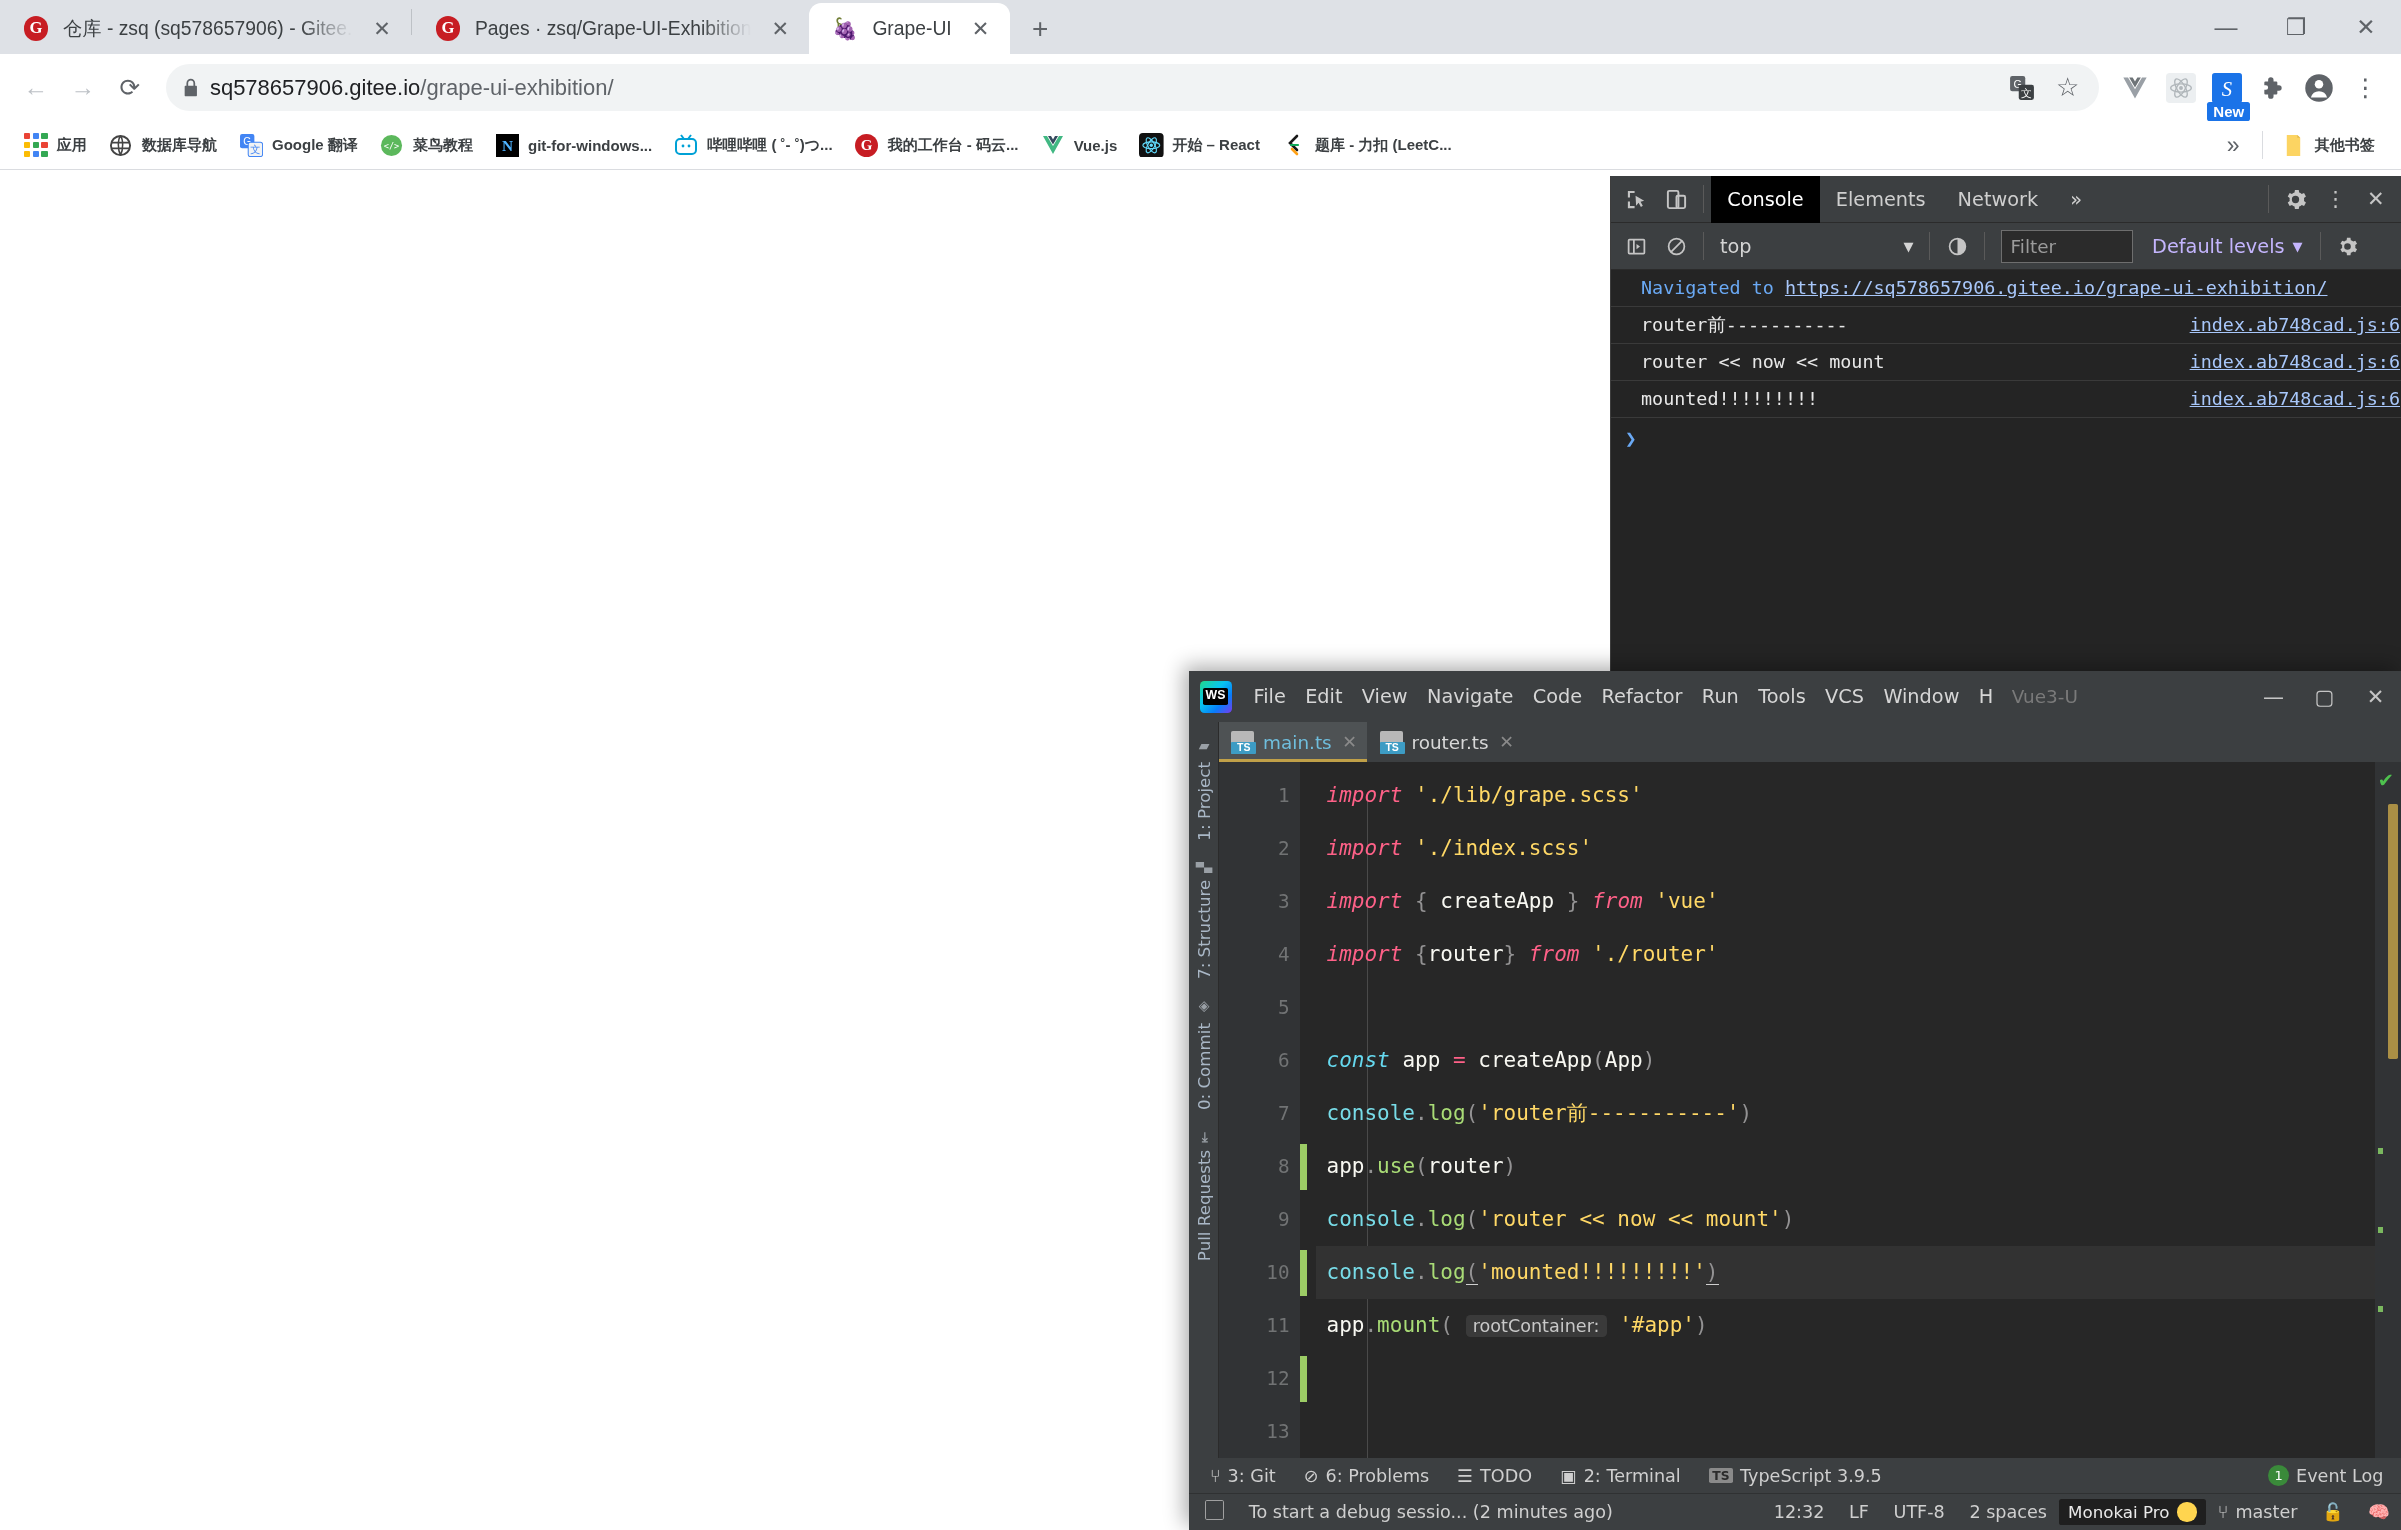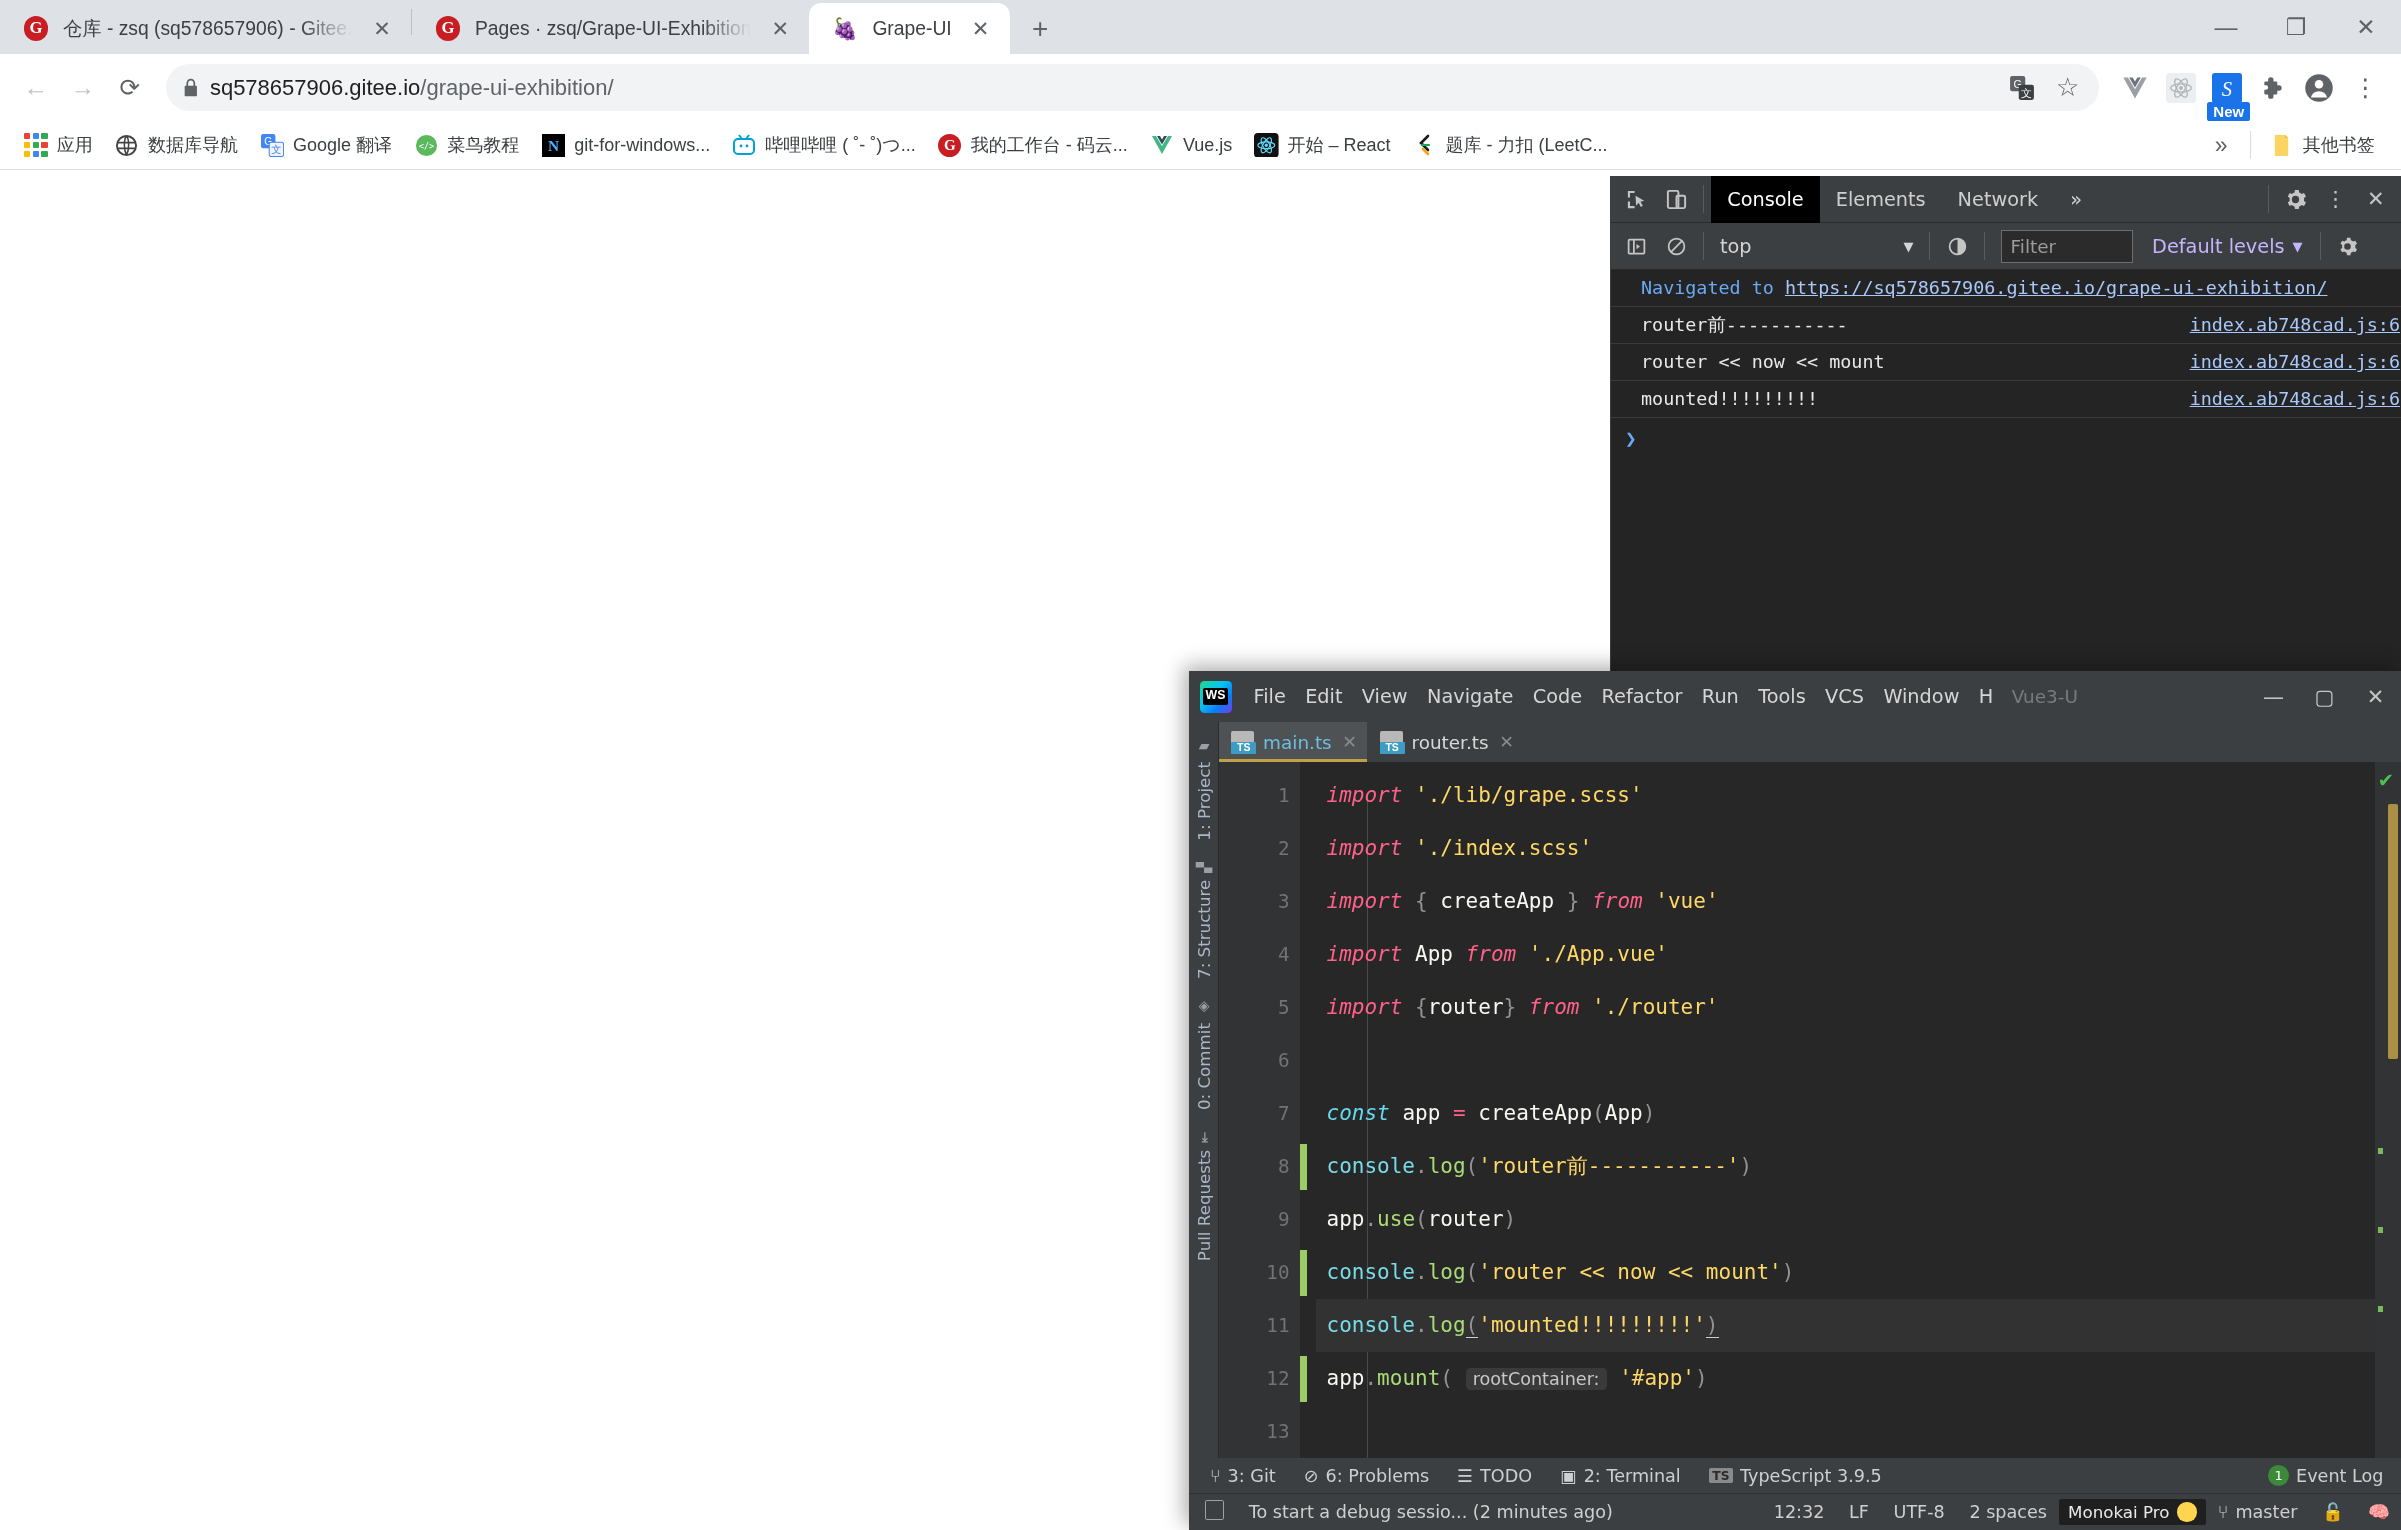--- a/index.html
+++ b/index.html
@@ -119,21 +119,21 @@
   .bm {
     display: flex; align-items: center;
     padding: 4.4px 8.8px; margin-right: 3.5px;
     border-radius: 4.4px; white-space: nowrap;
   }
   .bm-ico {
     width: 26px; height: 26px; flex: 0 0 26px; margin-right: 8px;
     display: flex; align-items: center; justify-content: center;
     font-size: 18.4px;
   }
-  .bm-label { font-size: 18px; color: #3c4043; }
+  .bm-label { font-size: 15px; color: #3c4043; font-weight: bold; }
   .bm-more { margin-left: auto; display: flex; align-items: center; }
   .chev { font-size: 23px; color: #5f6368; padding: 0 14px; }
   .vbar { width: 0.9px; height: 28px; background: #dadce0; margin: 0 8.8px; }
 
   
   .appsgrid { display: grid; grid-template-columns: repeat(3, 6.1px); gap: 2.6px; }
   .appsgrid i { width: 6.1px; height: 6.1px; display: block; border-radius: 0.9px; }
 
   
   .viewport { position: absolute; top: 171px; left: 0; right: 0; bottom: 0; background: #ffffff; }
@@ -736,21 +736,20 @@
           <div class="gln">11</div>
           <div class="gln changed">12</div>
           <div class="gln">13</div>
         </div>
 
         <div class="code">
           <div class="foldline"></div>
           <div class="cl"><span class="kw">import</span> <span class="str">'./lib/grape.scss'</span></div>
           <div class="cl"><span class="kw">import</span> <span class="str">'./index.scss'</span></div>
           <div class="cl"><span class="kw">import</span> <span class="pn">{</span> <span class="id">createApp</span> <span class="pn">}</span> <span class="kw">from</span> <span class="str">'vue'</span></div>
-          <div class="cl"><span class="kw">import</span> <span class="id">App</span> <span class="kw">from</span> <span class="str">'./App.vue'</span></div>
           <div class="cl"><span class="kw">import</span> <span class="pn">{</span><span class="id">router</span><span class="pn">}</span> <span class="kw">from</span> <span class="str">'./router'</span></div>
           <div class="cl"></div>
           <div class="cl"><span class="kw2">const</span> <span class="id">app</span> <span class="op">=</span> <span class="id">createApp</span><span class="pn">(</span><span class="id">App</span><span class="pn">)</span></div>
           <div class="cl"><span class="ob">console</span><span class="pn">.</span><span class="fn">log</span><span class="pn">(</span><span class="str">'router前-----------'</span><span class="pn">)</span></div>
           <div class="cl"><span class="id">app</span><span class="pn">.</span><span class="fn">use</span><span class="pn">(</span><span class="id">router</span><span class="pn">)</span></div>
           <div class="cl"><span class="ob">console</span><span class="pn">.</span><span class="fn">log</span><span class="pn">(</span><span class="str">'router &lt;&lt; now &lt;&lt; mount'</span><span class="pn">)</span></div>
           <div class="cl caret"><span class="ob">console</span><span class="pn">.</span><span class="fn">log</span><span class="pn ul">(</span><span class="str">'mounted!!!!!!!!!'</span><span class="pn ul">)</span></div>
           <div class="cl"><span class="id">app</span><span class="pn">.</span><span class="fn">mount</span><span class="pn">(</span> <span class="hint">rootContainer:</span> <span class="str">'#app'</span><span class="pn">)</span></div>
           <div class="cl"></div>
         </div>

